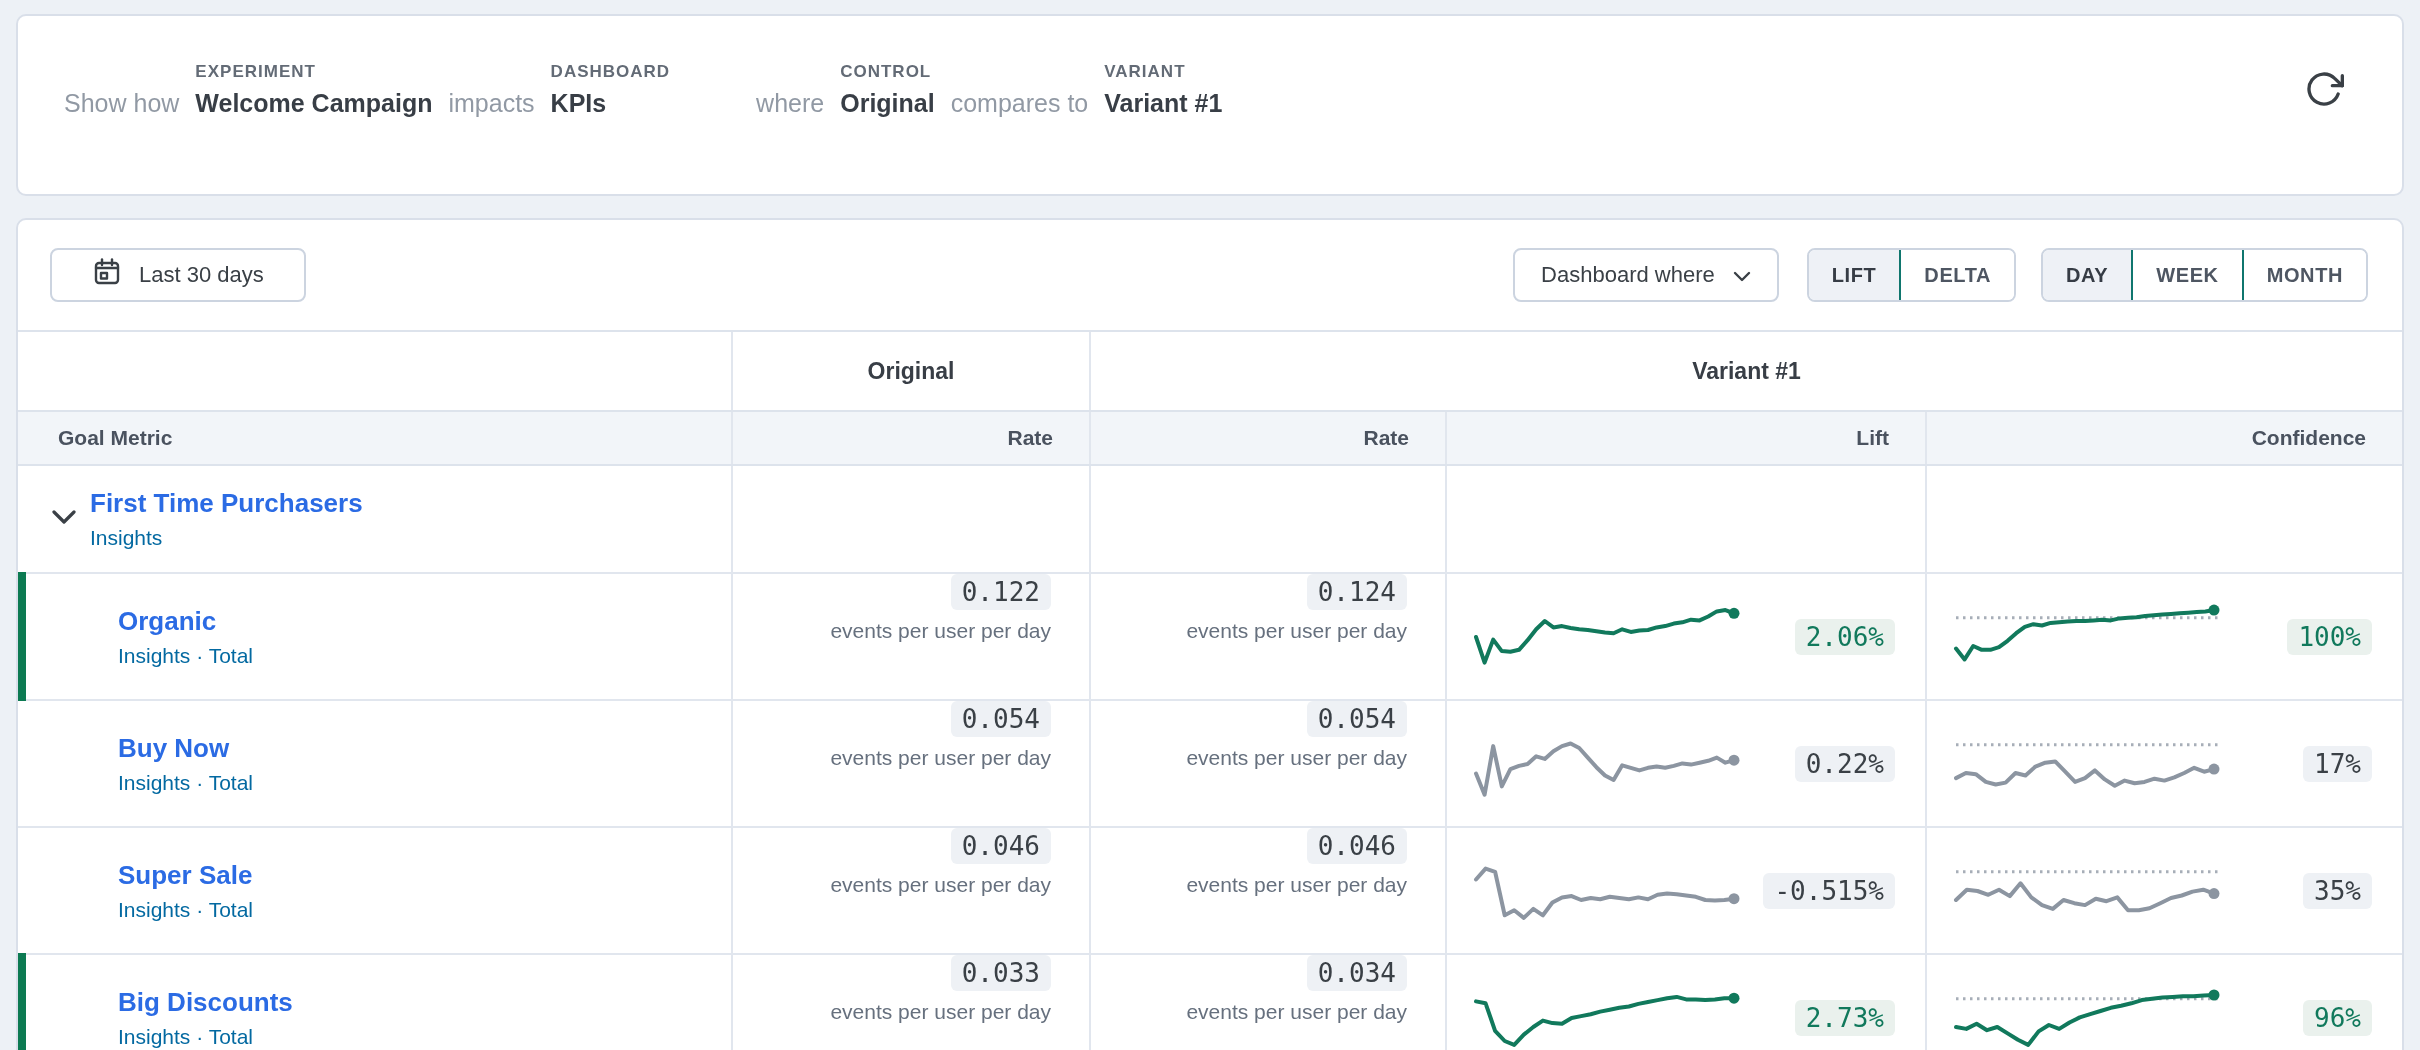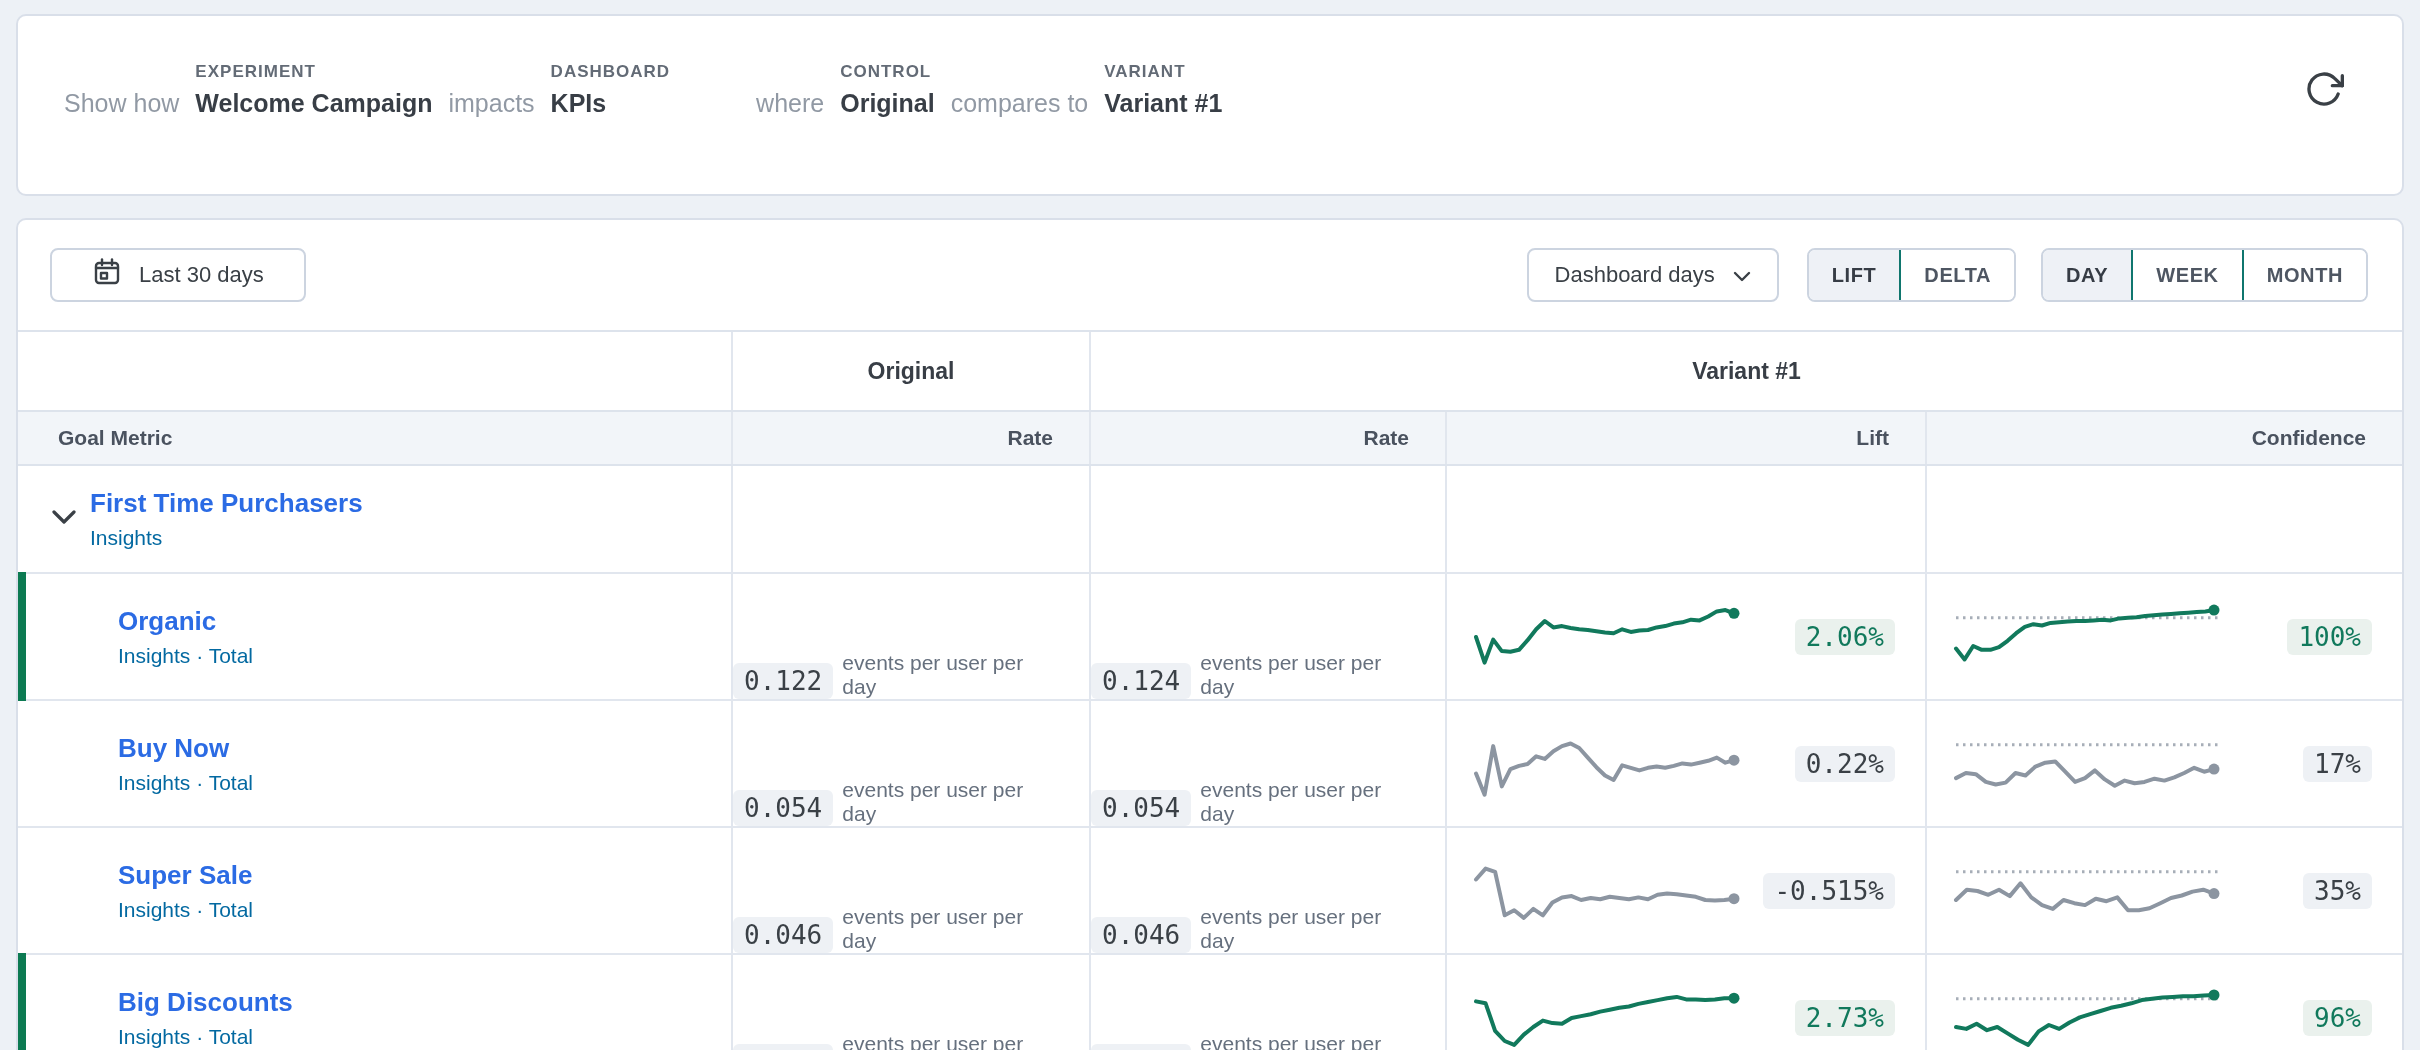--- a/index.html
+++ b/index.html
@@ -55,21 +55,21 @@
     height:127px; border-bottom:2px solid #e1e6ee; position:relative; background:#fff; }
   .trow.group { height:108px; }
   .trow.filler { height:80px; border-bottom:none; }
   .trow.sig::before { content:""; position:absolute; left:-2px; top:-2px; bottom:-2px; width:10px;
     background:#0c7a52; z-index:3; }
   .metric-cell { display:flex; align-items:center; padding-left:100px; }
   .group .metric-cell { padding-left:72px; }
   .chev { position:absolute; left:34px; top:50%; margin-top:-9px; cursor:pointer; }
   .metric-name { font-size:26px; font-weight:600; color:#2b6be4; text-decoration:none; display:block; margin-bottom:7px; cursor:pointer; }
   .metric-sub { font-size:21px; color:#0369a1; }
-  .rate-cell { display:flex; align-items:flex-end; justify-content:flex-end;
+  .rate-cell { display:flex; flex-direction:column; align-items:flex-end; justify-content:flex-start;
     padding-right:38px; gap:9px; }
   .pill { font-family:"DejaVu Sans Mono", monospace; font-size:26px; color:#3a4046;
     background:#eef1f5; padding:3px 11px; border-radius:6px; white-space:nowrap; }
   .unit-sub { font-size:21px; color:#66707e; }
   .lift-cell, .conf-cell { display:flex; align-items:center; justify-content:space-between;
     padding:0 30px 0 24px; }
   .spark { position:relative; width:274px; height:78px; flex:0 0 auto; }
   .trow.sig .result-pill { color:#11795c; background:#eaf1ed; }
 </style>
 </head>
@@ -117,21 +117,21 @@
           <line x1="10" y1="2.5" x2="10" y2="8"></line>
           <line x1="20" y1="2.5" x2="20" y2="8"></line>
           <line x1="4" y1="11" x2="26" y2="11"></line>
           <rect x="9" y="16" width="6" height="5.5"></rect>
         </svg>
       </span>
       <span>Last 30 days</span>
     </button>
     <div class="toolbar-right">
       <button class="btn order-btn">
-        <span>Dashboard days</span>
+        <span>Dashboard where</span>
         <span>
           <svg width="18" height="11" viewBox="0 0 18 11" fill="none" stroke="#3a4046" stroke-width="2.4" stroke-linecap="round" stroke-linejoin="round">
             <polyline points="2,2 9,9 16,2"></polyline>
           </svg>
         </span>
       </button>
       <div class="segmented ml28">
         <div class="segment selected">LIFT</div>
         <div class="segment">DELTA</div>
       </div>

